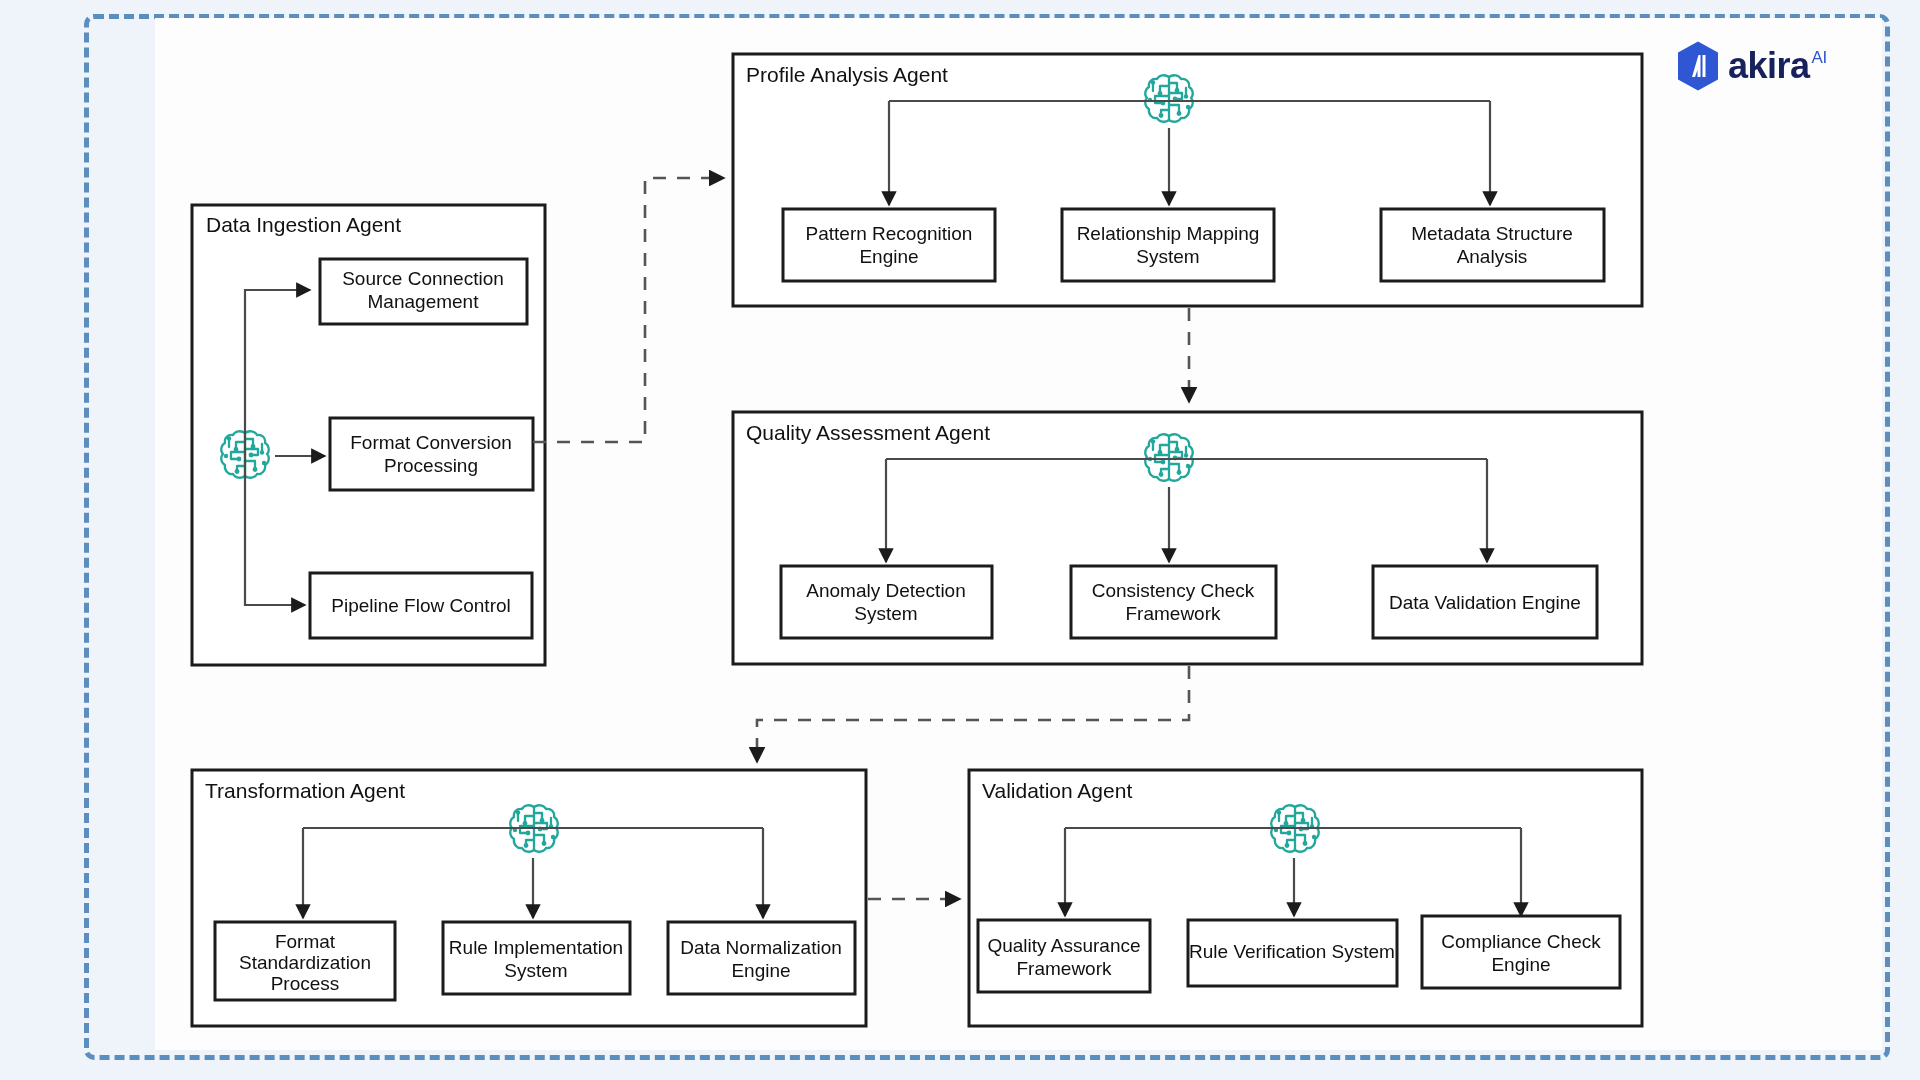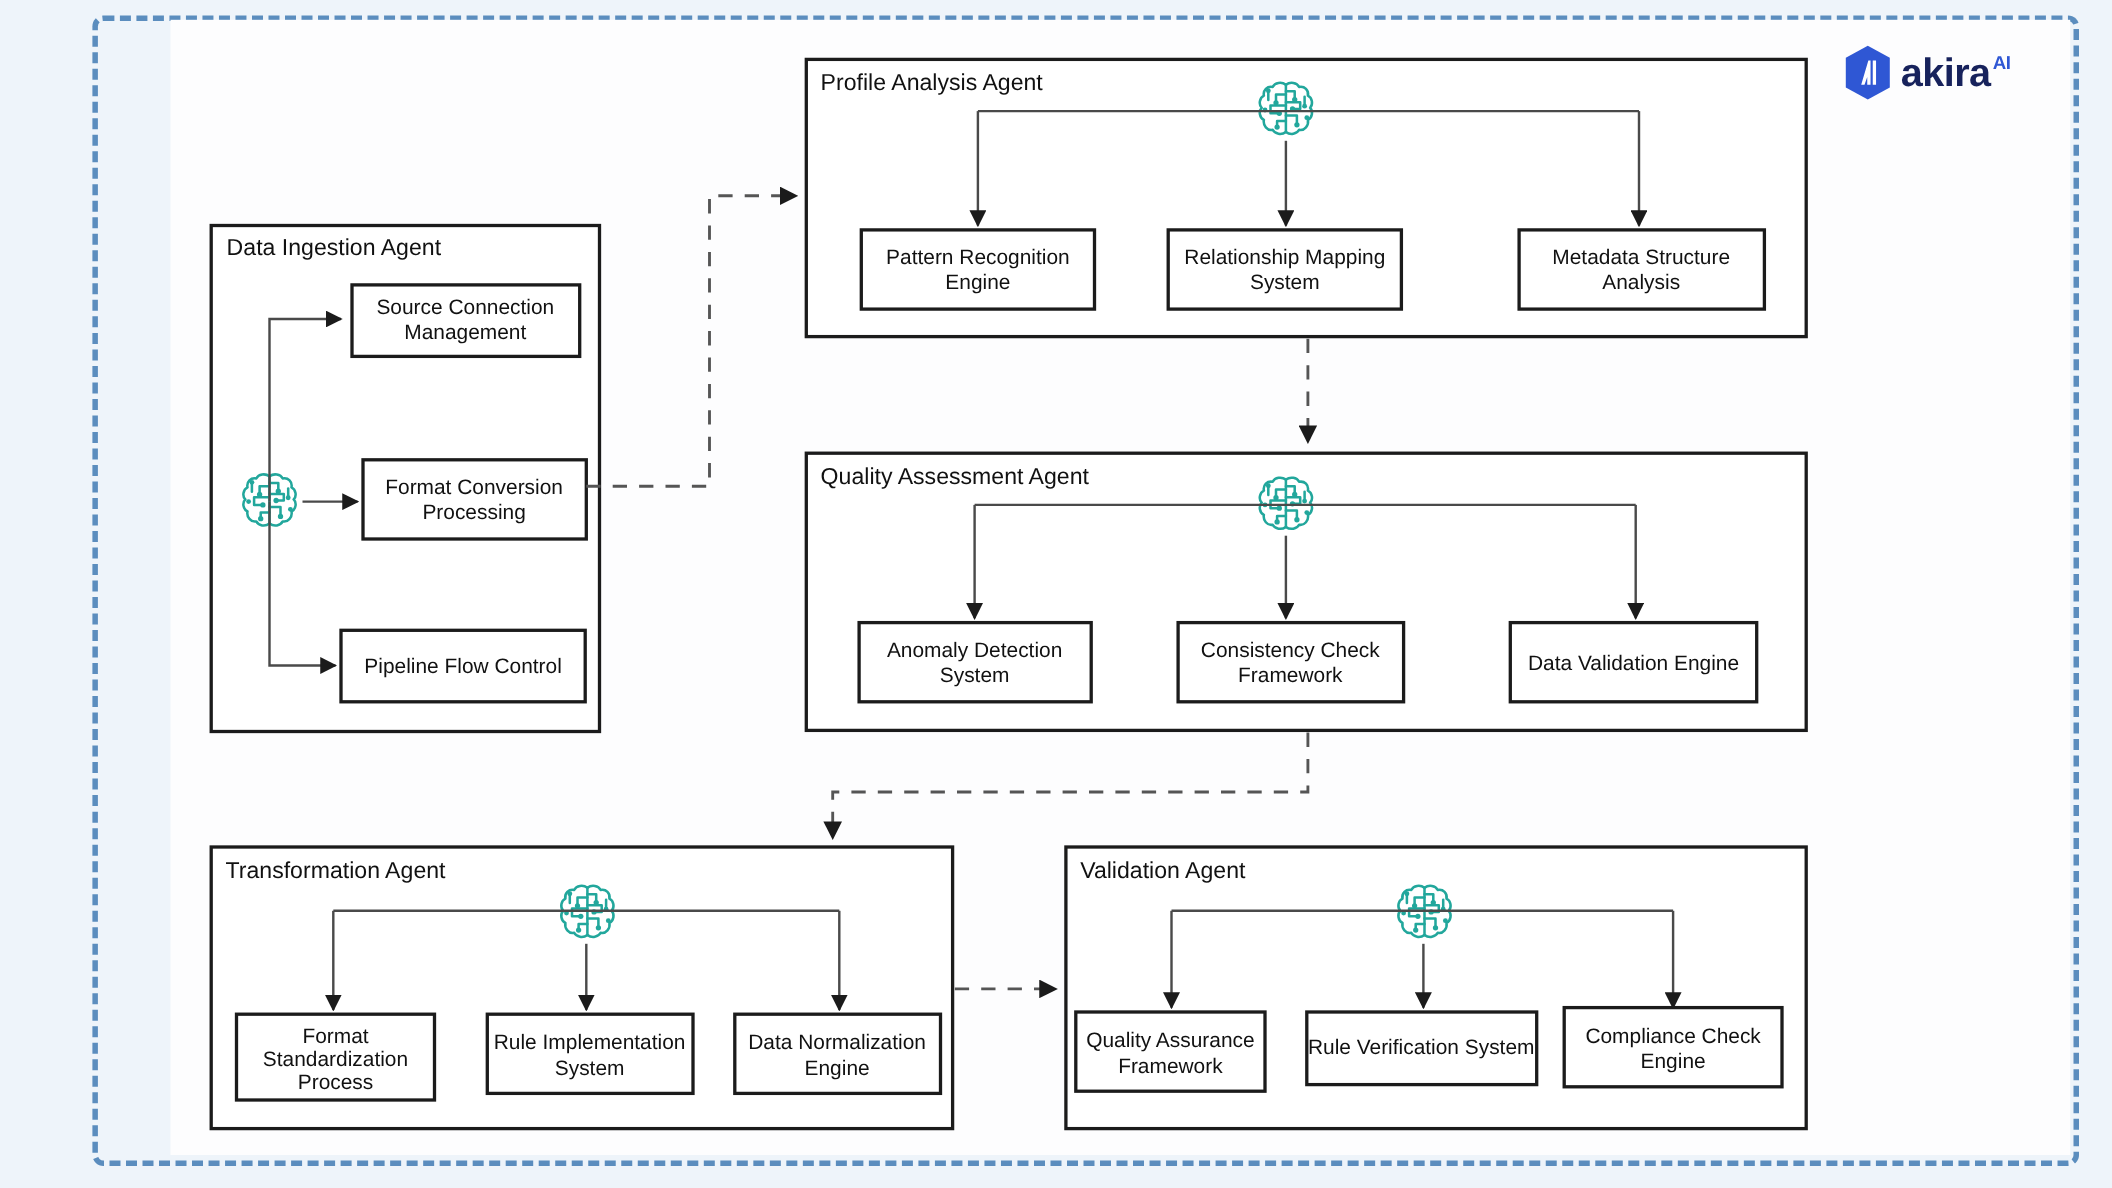--- a/index.html
+++ b/index.html
@@ -104,21 +104,21 @@
     font-weight: bold;
     color: #17225c;
     letter-spacing: -0.5px;
     line-height: 1;
     position: relative;
     display: flex;
     align-items: flex-start;
   }
   #logo-sup {
     font-size: 17px;
-    font-weight: bold;
+    font-weight: normal;
     color: #2f57d4;
     margin-left: 2px;
     margin-top: 1px;
   }
 </style>
 </head>
 <body>
 
 <div id="page">
 

